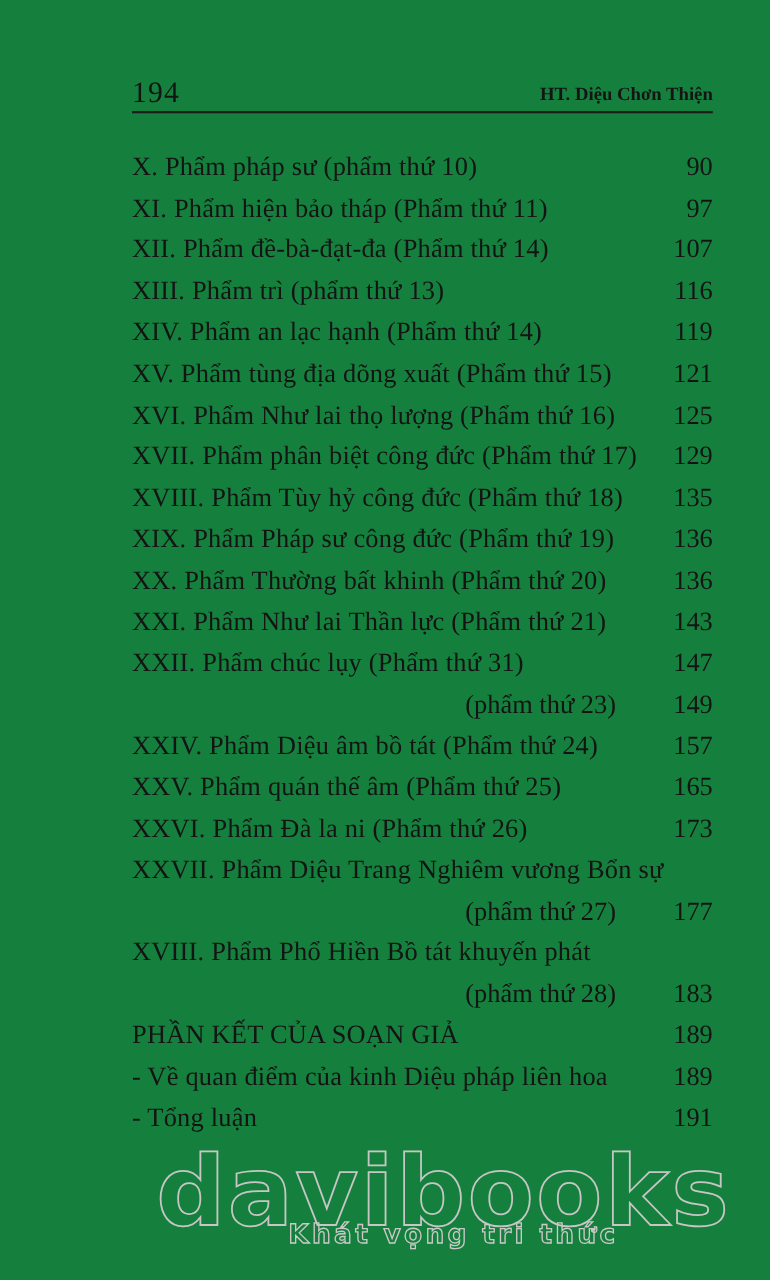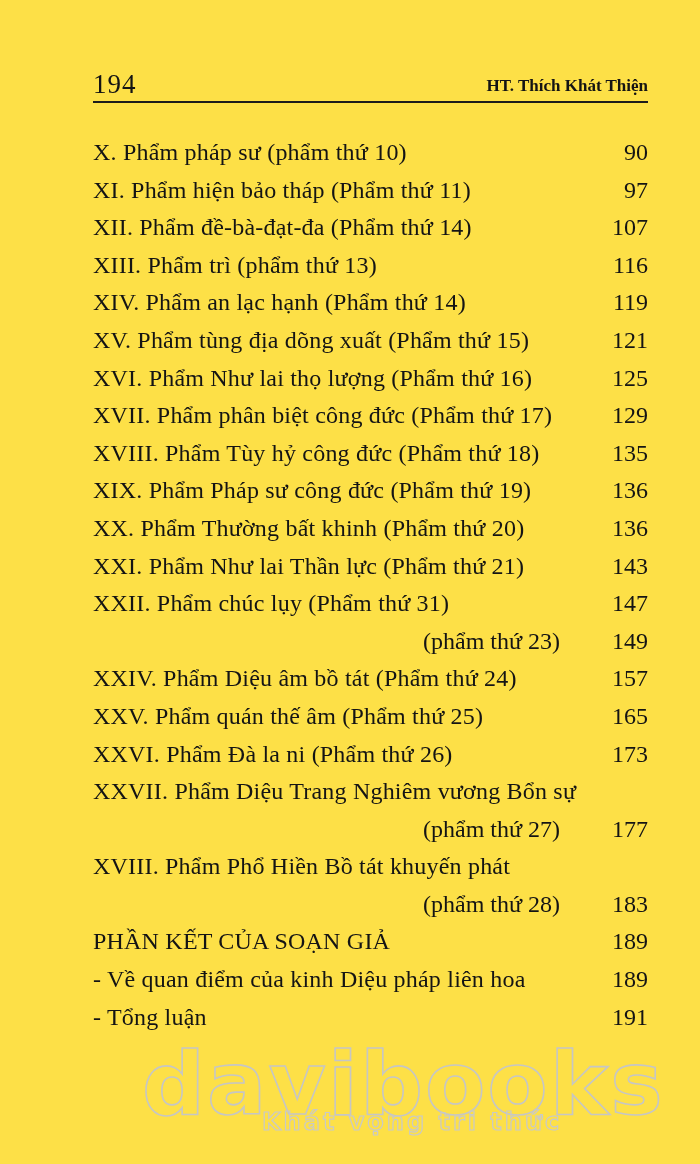--- a/index.html
+++ b/index.html
@@ -5,26 +5,26 @@
   html, body {
     margin: 0;
     padding: 0;
     background: #e9e9e9;
   }
   .page {
     position: relative;
     width: 700px;
     height: 1164px;
     margin: 0 auto;
-    background: #fde047;
+    background: #15803d;
     overflow: hidden;
     font-family: "Liberation Serif", "DejaVu Serif", serif;
     color: #141414;
     box-sizing: border-box;
-    padding: 70px 52px 0 93px;
+    padding: 70px 52px 0 120px;
   }
   
   .page-header {
     display: flex;
     justify-content: space-between;
     align-items: flex-end;
     border-bottom: 2.5px solid #1c1c1c;
     padding-bottom: 3px;
   }
   .page-number {
@@ -99,21 +99,21 @@
     -webkit-text-stroke: 1.2px #c9c9c7;
   }
 </style>
 </head>
 <body>
 
 <div class="page">
 
   <div class="page-header">
     <span class="page-number">194</span>
-    <span class="running-title">HT. Thích Khát Thiện</span>
+    <span class="running-title">HT. Diệu Chơn Thiện</span>
   </div>
 
   <div class="toc">
       <div class="toc-row">
     <span class="toc-title">X. Phẩm pháp sư (phẩm thứ 10)</span>
     <span class="toc-page">90</span>
   </div>
       <div class="toc-row">
     <span class="toc-title">XI. Phẩm hiện bảo tháp (Phẩm thứ 11)</span>
     <span class="toc-page">97</span>

